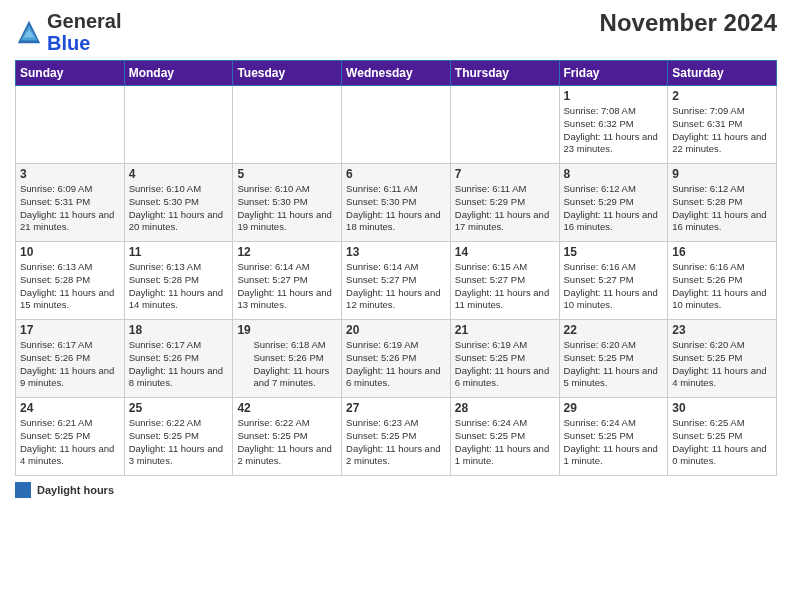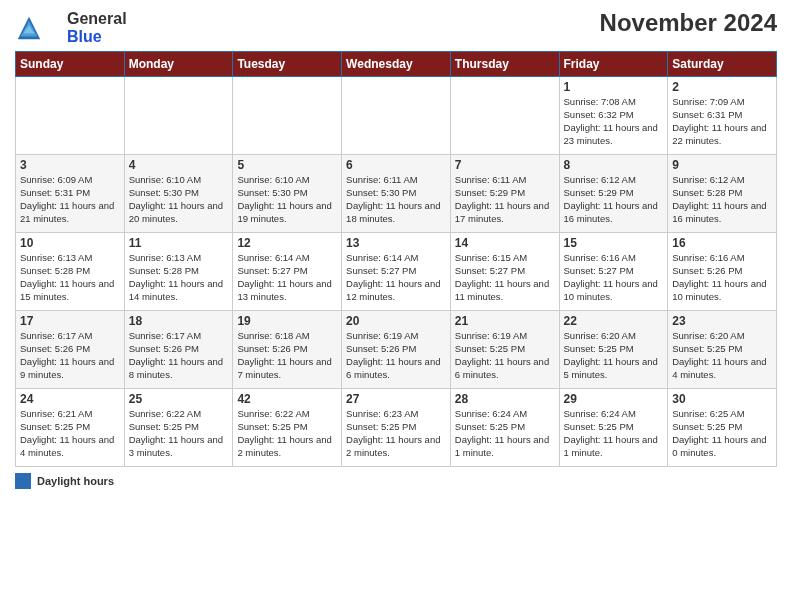--- a/index.html
+++ b/index.html
@@ -19,24 +19,23 @@
       justify-content: space-between;
       align-items: flex-start;
       margin-bottom: 6px;
     }
     .logo {
       display: flex;
       align-items: center;
       gap: 4px;
     }
     .logo-text {
-      font-size: 16px;
+      font-size: 20px;
       font-weight: bold;
       line-height: 1.1;
-      margin-left: 20px;
     }
     .logo-text .general { color: #333; }
     .logo-text .blue { color: #1d4ed8; }
     .logo-icon {
       width: 28px;
       height: 28px;
     }
     .title-block {
       text-align: right;
     }
@@ -49,21 +48,21 @@
     .subtitle {
       font-size: 14px;
       color: #555;
     }
     table {
       width: 100%;
       border-collapse: collapse;
       table-layout: fixed;
     }
     thead tr th {
-      background-color: #7f1d1d;
+      background-color: #4c1d95;
       color: #fff;
       font-size: 12px;
       font-weight: bold;
       padding: 5px 4px;
       text-align: left;
       border: 1px solid #2a6db5;
     }
     tbody tr td {
       border: 1px solid #ccc;
       vertical-align: top;
@@ -240,21 +239,21 @@
 Daylight: 11 hours and 9 minutes.</div>
           </td>
           <td>
             <span class="day-num">18</span>
             <div class="cell-text" style="white-space: pre-line;">Sunrise: 6:17 AM
 Sunset: 5:26 PM
 Daylight: 11 hours and 8 minutes.</div>
           </td>
           <td>
             <span class="day-num">19</span>
-            <div class="cell-text" style="white-space: pre-line;">Sunrise: 6:18 AM
+            <div class="cell-text" style="white-space: pre-line; margin-left: 16px;">Sunrise: 6:18 AM
 Sunset: 5:26 PM
 Daylight: 11 hours and 7 minutes.</div>
           </td>
           <td>
             <span class="day-num">20</span>
             <div class="cell-text" style="white-space: pre-line;">Sunrise: 6:19 AM
 Sunset: 5:26 PM
 Daylight: 11 hours and 6 minutes.</div>
           </td>
           <td>

